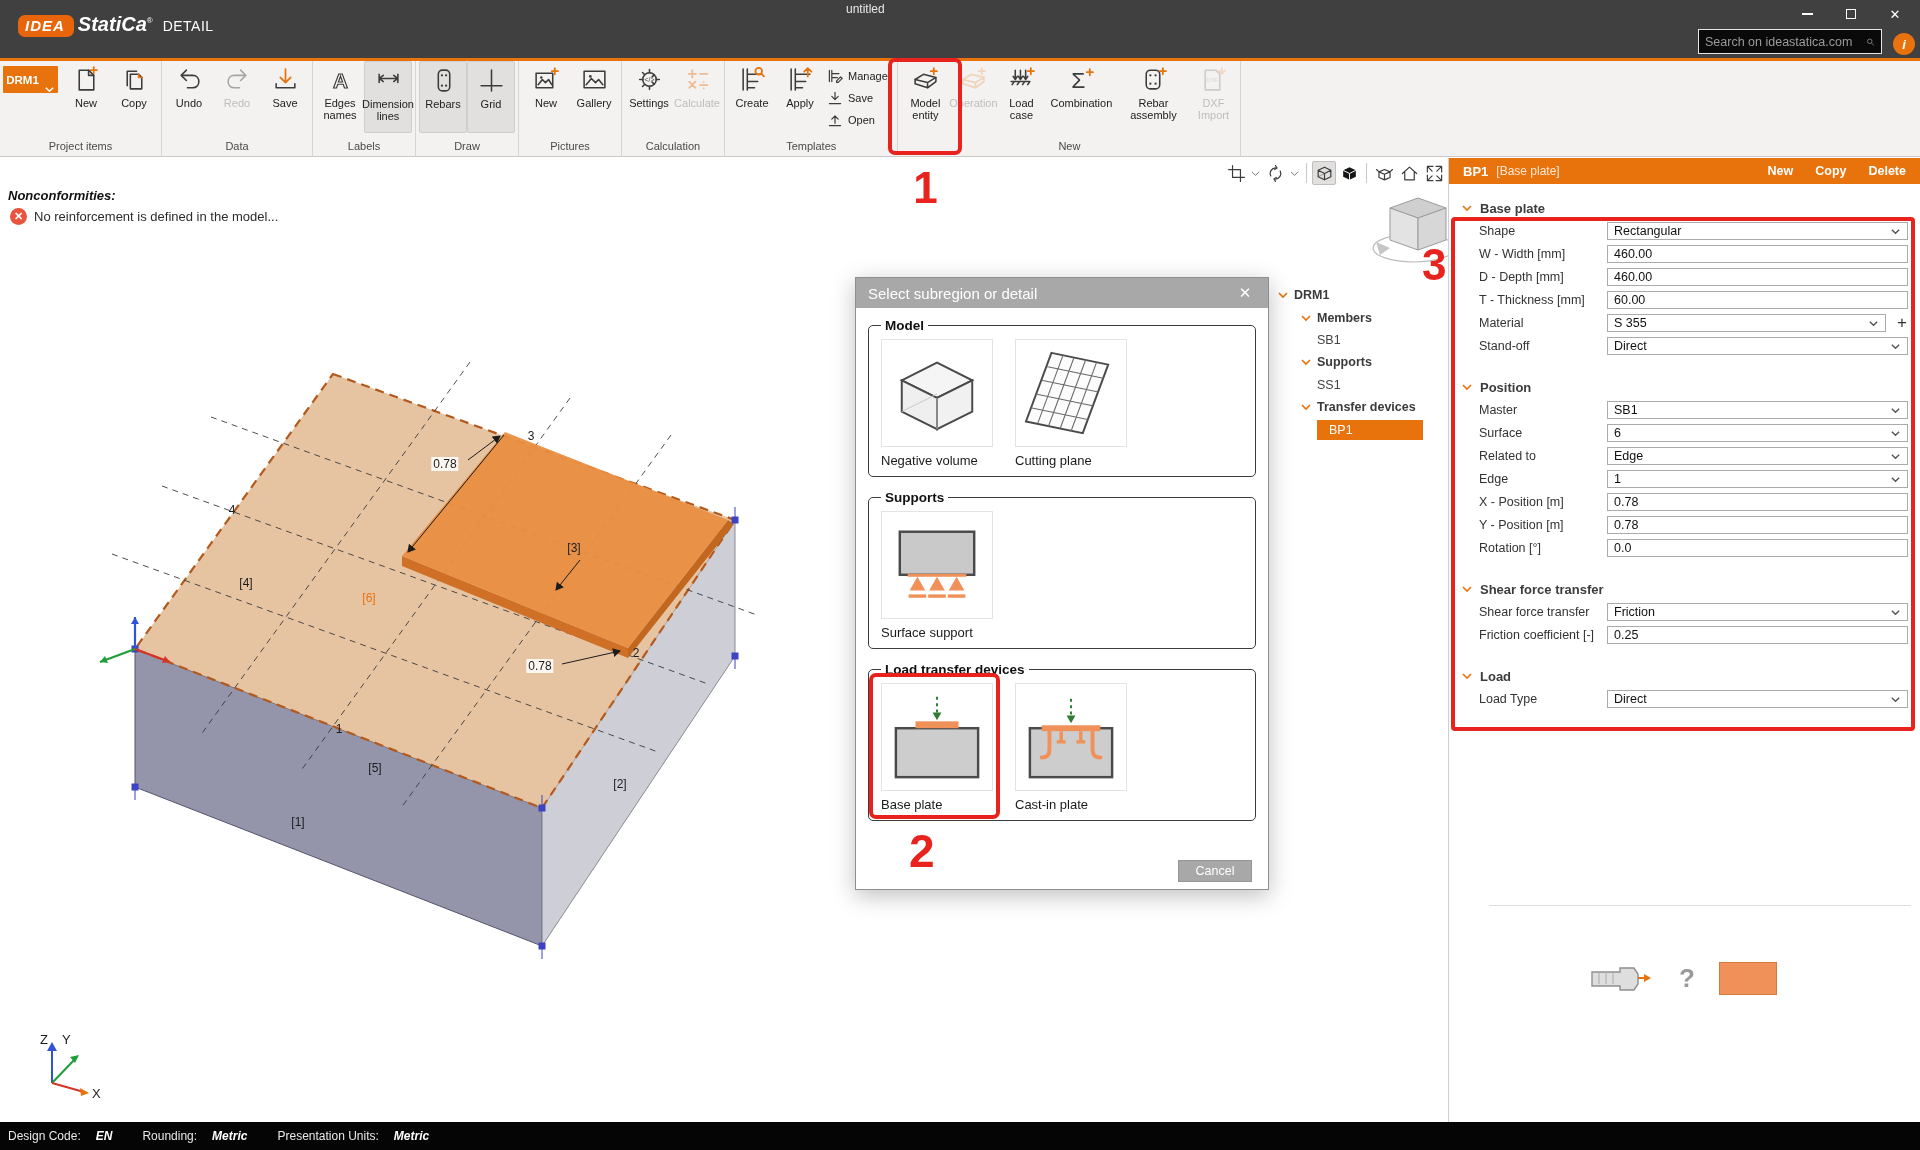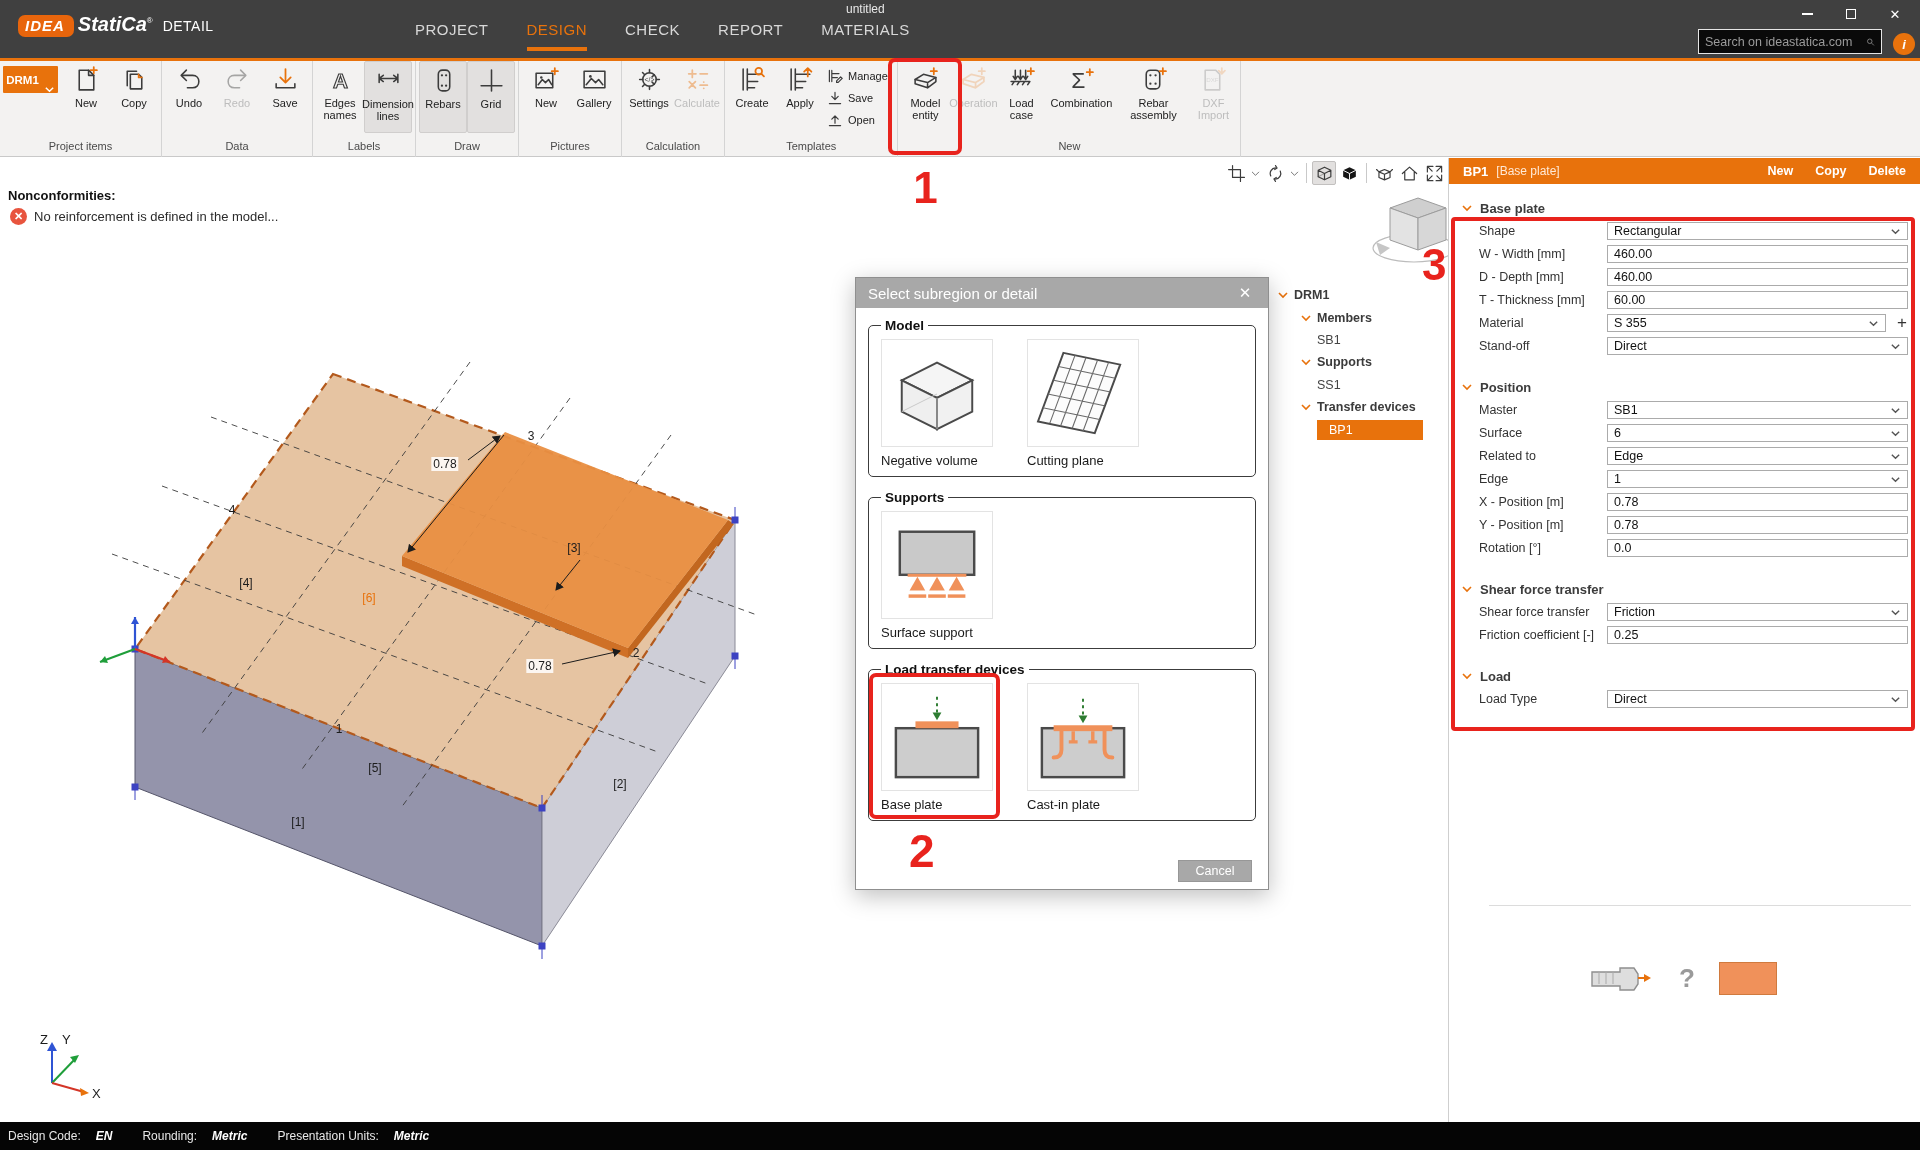--- a/index.html
+++ b/index.html
@@ -53,21 +53,21 @@
   #proj-select { width:55px; height:27px; background:#e8720c; color:#fff; font-size:11.5px; font-weight:bold;
     display:flex; align-items:center; justify-content:center; gap:5px; margin:5px 4px 0 0; border-radius:1px;}
   .stackcol { display:flex; flex-direction:column; justify-content:flex-start; padding-top:6px; gap:4px; }
   .smallbtn { display:flex; align-items:center; gap:5px; font-size:11px; color:#222; padding:1px 3px;}
   
   .ann-box1 { position:absolute; left:-13px; right:-13px; top:-3px; height:97px; border:4px solid #e8231d; border-radius:7px; z-index:40; pointer-events:none;}
   .ann-num1 { position:absolute; top:102px; left:50%; transform:translateX(-50%); color:#e8231d; font-size:44px; font-weight:bold; z-index:40;}
 
   
   #viewport { position:absolute; left:0; top:158px; width:1448px; height:964px; background:#fff; }
-  #noncon-title { position:absolute; left:8px; top:30px; font-size:13px; font-weight:bold; color:#111;}
+  #noncon-title { position:absolute; left:8px; top:30px; font-size:13px; font-weight:bold; color:#111;font-style:italic;}
   #noncon-row { position:absolute; left:10px; top:50px; display:flex; align-items:center; gap:7px;}
   #noncon-ico { width:17px; height:17px; border-radius:50%; background:#e8543e; color:#fff; font-size:11px; font-weight:bold;
     display:flex; align-items:center; justify-content:center;}
   #noncon-msg { font-size:13px; color:#2b2b2b; }
   #vp-toolbar { position:absolute; right:2px; top:2px; height:26px; display:flex; align-items:center; gap:1px; }
   .vtb { width:24px; height:24px; display:flex; align-items:center; justify-content:center; border-radius:2px;}
   .vtb svg { width:19px; height:19px; }
   .vtb.caret { width:13px; } .vtb.caret svg { width:11px; height:11px; }
   .vtb.active { background:#e2e0df; border:1px solid #c2c0bf; }
   .vtb-sep { width:1px; height:20px; background:#c9c9c9; margin:0 4px; }
@@ -77,21 +77,21 @@
   .slabel.accent { color:#e8720c; }
 
   
   #dialog { position:absolute; left:855px; top:277px; width:414px; height:613px; background:#fff;
     border:1px solid #8f8f8f; box-shadow:0 6px 22px rgba(0,0,0,.25); z-index:20;}
   #dlg-head { height:30px; background:#a8a8a8; color:#fff; display:flex; align-items:center; padding:0 12px; font-size:15px;}
   #dlg-close { margin-left:auto; font-size:15px; color:#fff; width:22px; text-align:center; cursor:default;}
   #dlg-body { padding:10px 12px 0 12px; }
   .gbox { border:1px solid #3c3c3c; border-radius:5px; margin-bottom:13px; padding:4px 10px 6px 10px; position:relative;}
   .gbox legend { font-size:13.5px; font-weight:bold; color:#111; padding:0 4px; margin-left:2px;}
-  .tiles { display:flex; gap:34px; padding:2px 2px 2px 2px;}
+  .tiles { display:flex; gap:22px; padding:2px 2px 2px 2px;}
   .tile { width:112px; position:relative; }
   .tilebox { width:112px; height:108px; border:1px solid #e3e3e3; background:#fff; display:flex; align-items:center; justify-content:center;}
   .tilebox svg { width:98px; height:93px; }
   .tilelabel { font-size:13px; color:#1a1a1a; margin-top:6px; }
   .ann-box2 { position:absolute; left:-12px; right:-7px; top:-10px; bottom:-7px; border:4px solid #e8231d; border-radius:7px; z-index:30; pointer-events:none;}
   .ann-num2 { position:absolute; left:28px; top:calc(100% + 12px); color:#e8231d; font-size:46px; font-weight:bold; z-index:30;}
   #dlg-cancel { position:absolute; right:16px; bottom:7px; width:74px; height:22px; background:#a8a8a8; color:#fff;
     border:1px solid #979797; font-size:12.5px; display:flex; align-items:center; justify-content:center;}
 
   
@@ -142,27 +142,20 @@
 <body>
 
 <div id="titlebar">
   <div id="win-title">untitled</div>
   <div id="logo">
     <span id="logo-idea">IDEA</span>
     <span id="logo-statica">StatiCa</span>
     <span id="logo-reg">®</span>
     <span id="logo-product">DETAIL</span>
   </div>
-  <div id="menu">
-      <span class="menu-item ">PROJECT</span>
-      <span class="menu-item active">DESIGN</span>
-      <span class="menu-item ">CHECK</span>
-      <span class="menu-item ">REPORT</span>
-      <span class="menu-item ">MATERIALS</span>
-    </div>
   <div id="winbtns">
     <span class="winbtn wb-min">
         <span></span>
       </span>
     <span class="winbtn wb-max">
         <span></span>
       </span>
     <span class="winbtn">✕</span>
   </div>
   <div id="searchbox">

